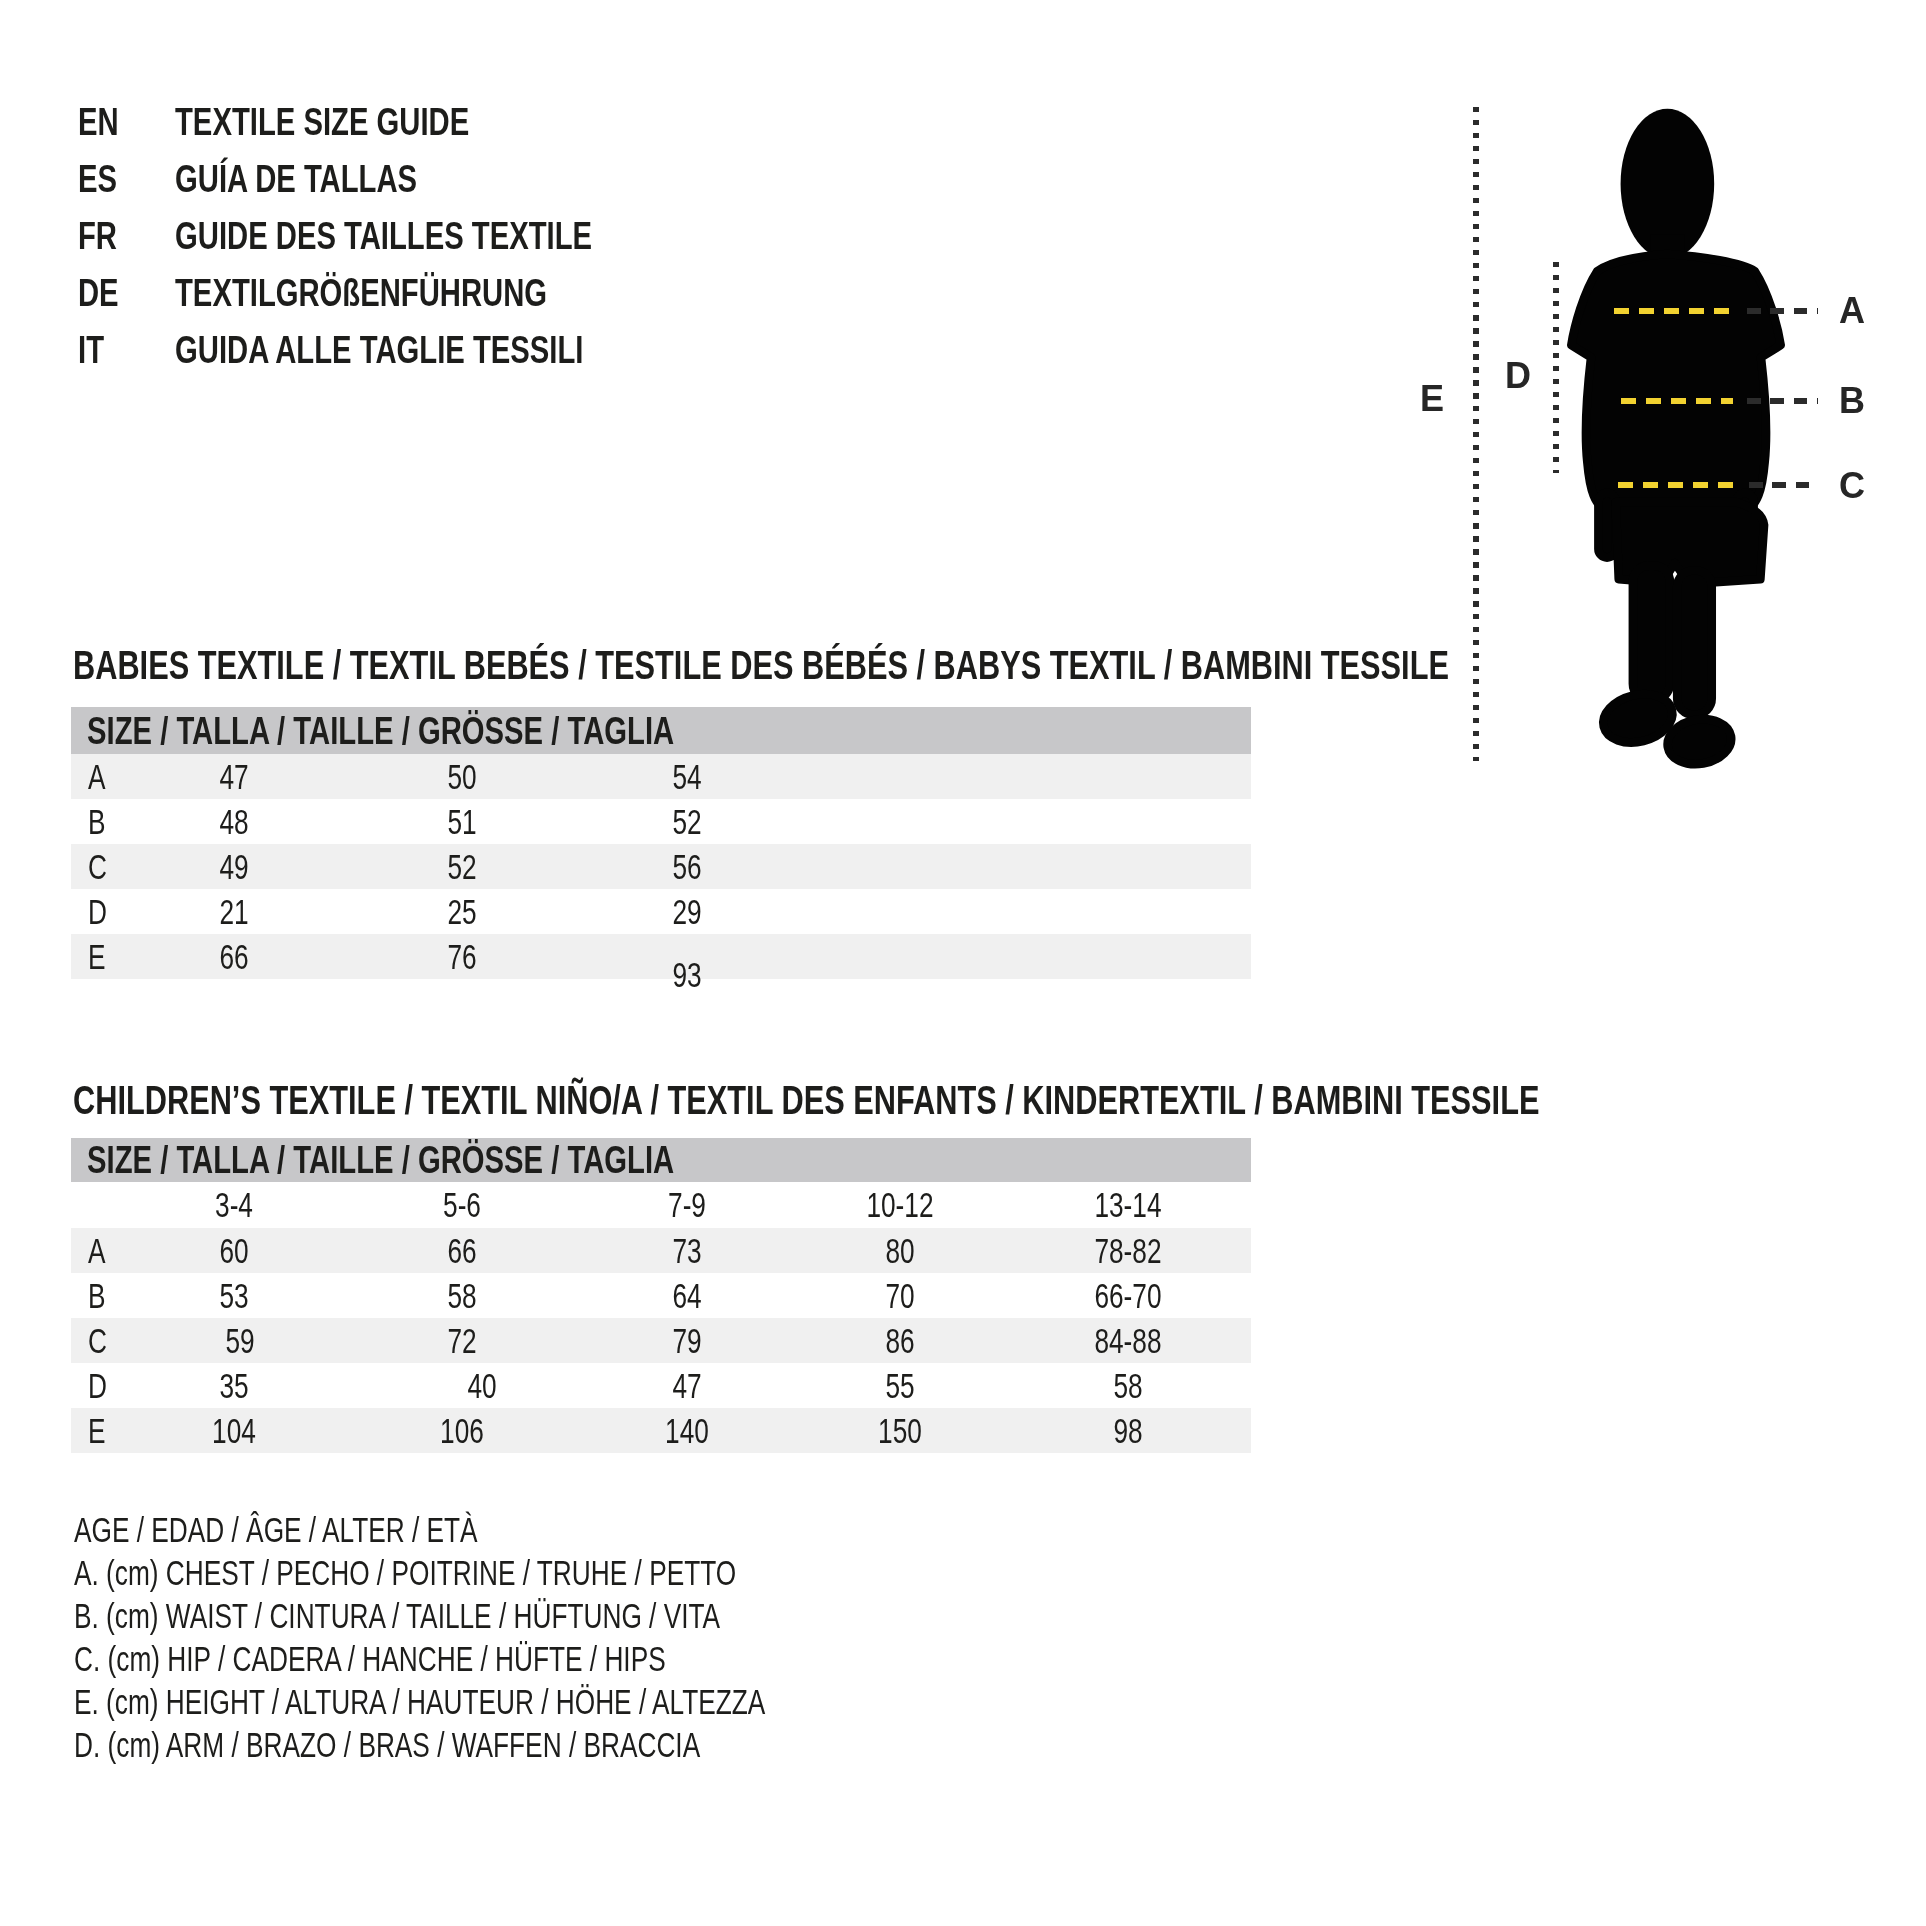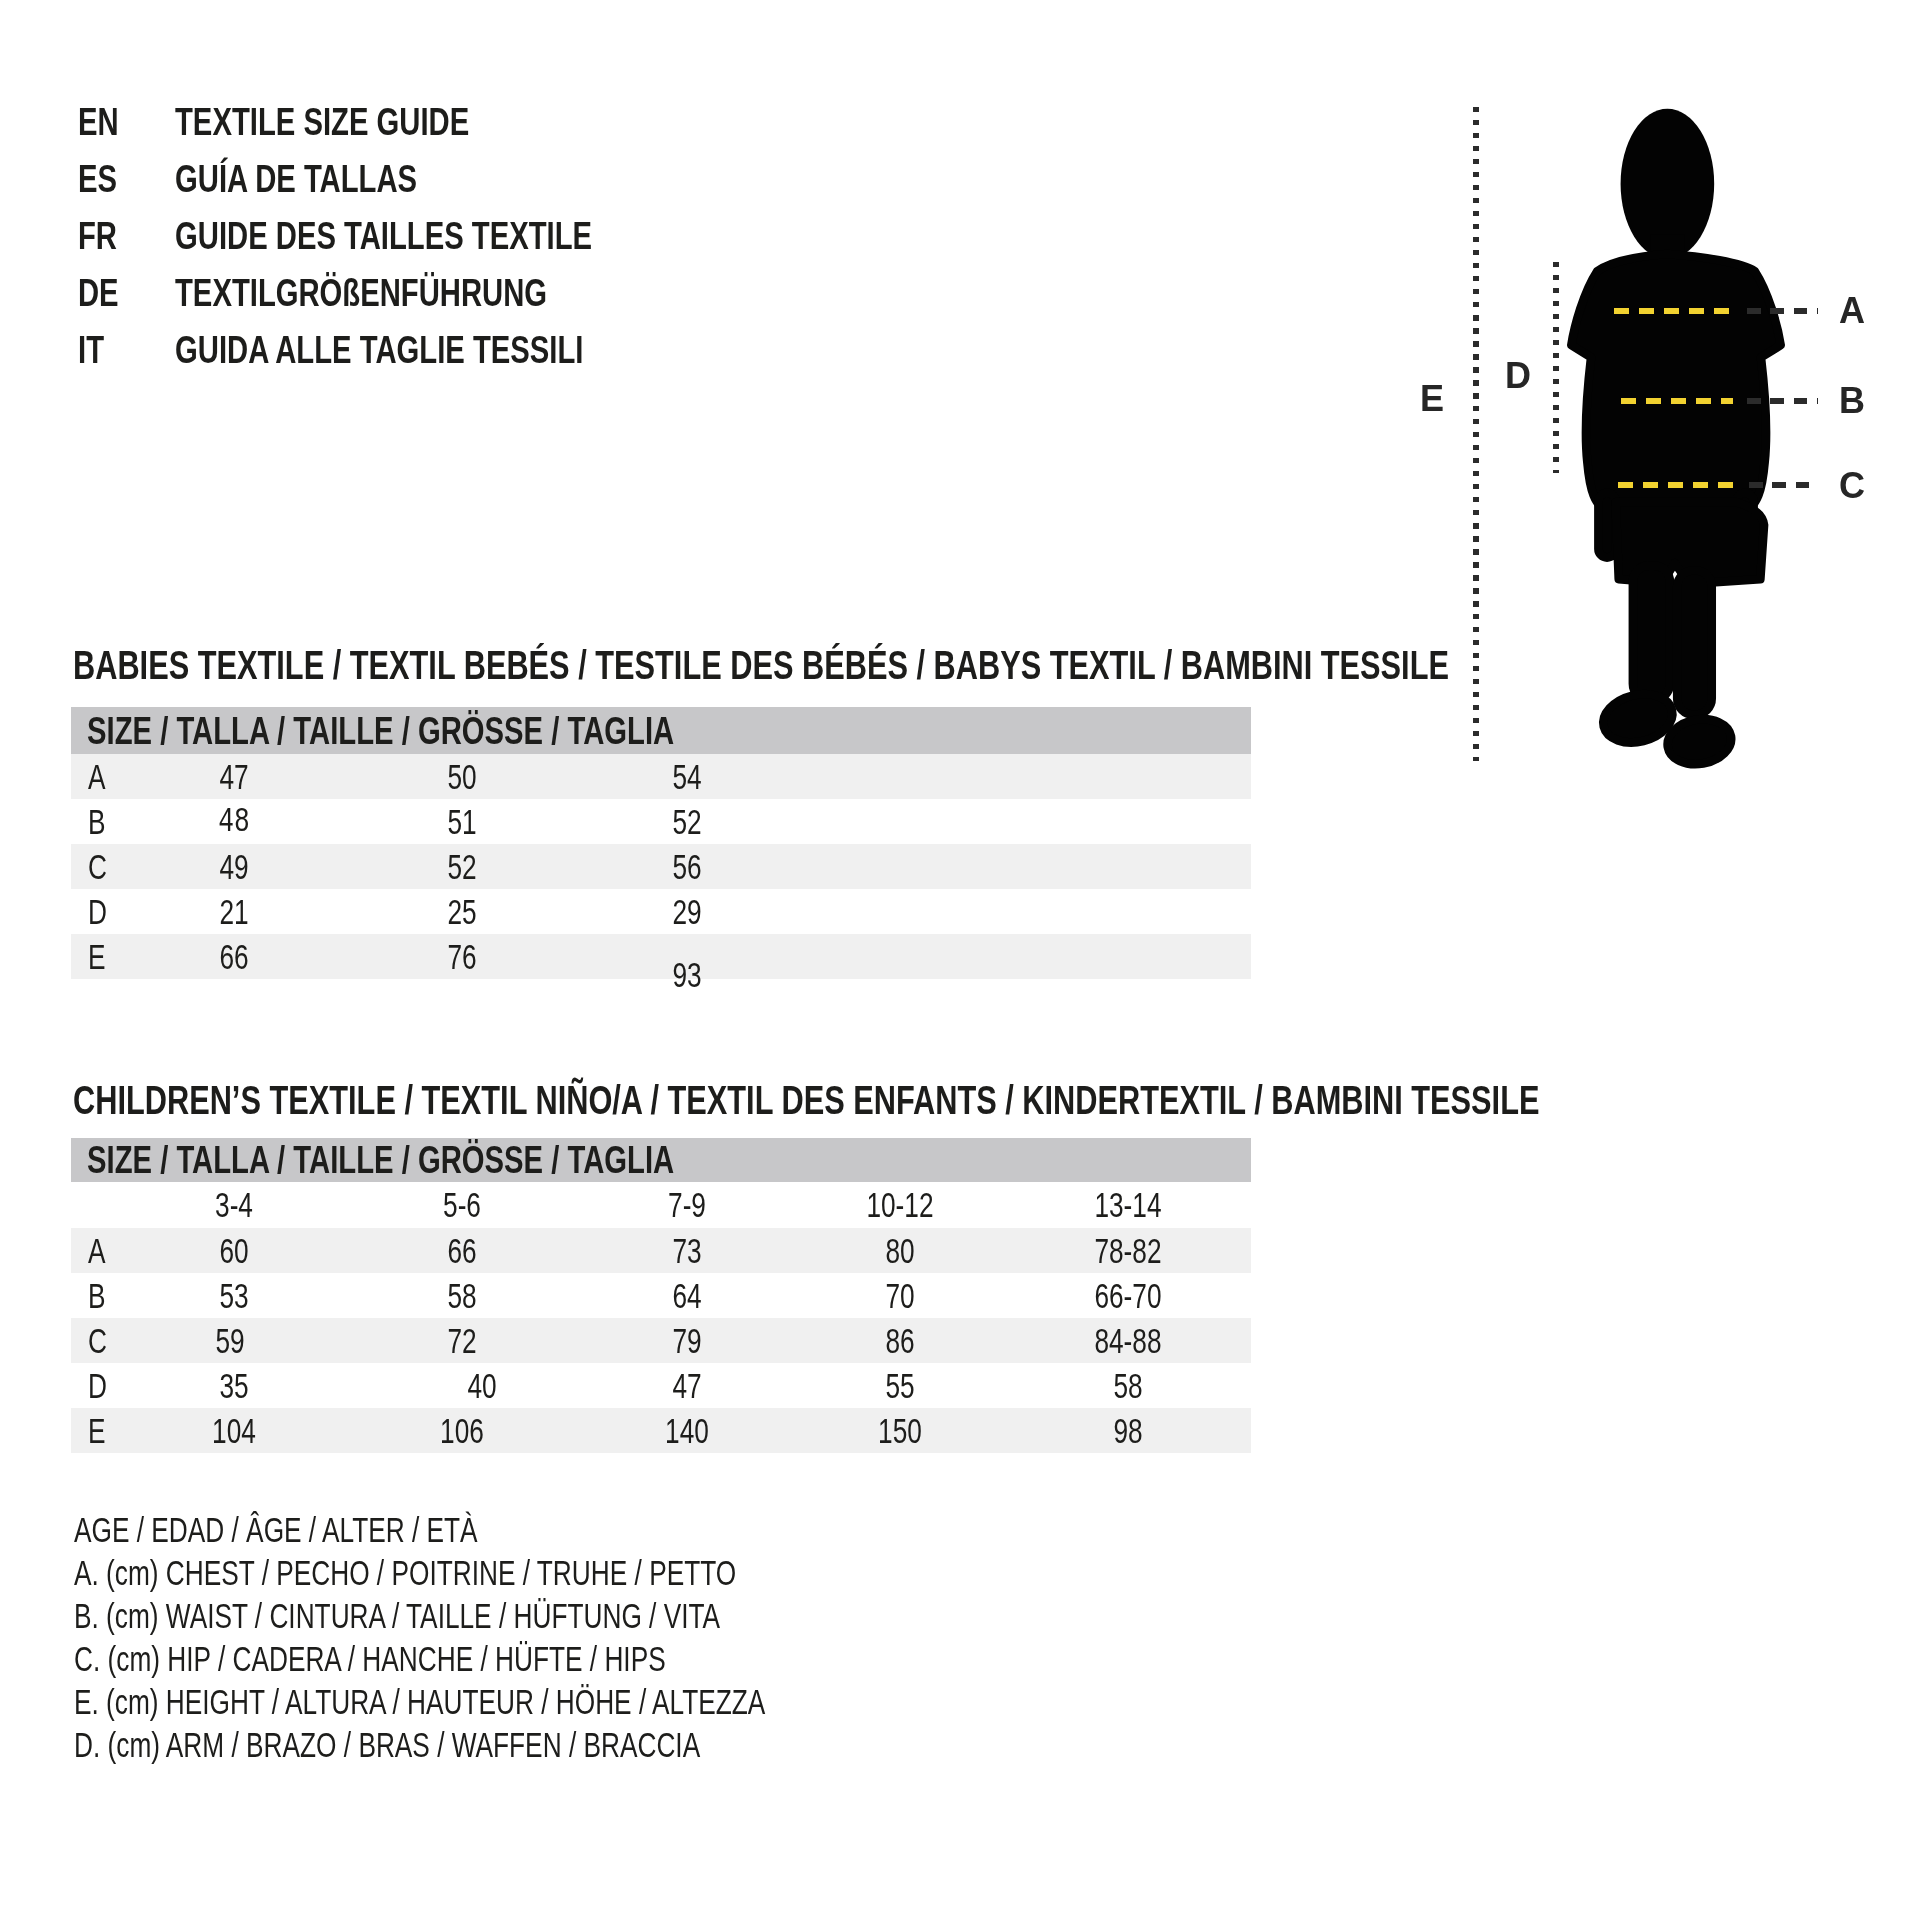--- a/index.html
+++ b/index.html
@@ -123,21 +123,21 @@
       <span class="cond">SIZE / TALLA / TAILLE / GRÖSSE / TAGLIA</span>
     </div>
     <div class="trow band">
       <span class="rowlabel"><span class="cond">A</span></span>
       <span class="cell" style="left:163px;"><span class="cond c">47</span></span>
       <span class="cell" style="left:391px;"><span class="cond c">50</span></span>
       <span class="cell" style="left:616px;"><span class="cond c">54</span></span>
     </div>
     <div class="trow">
       <span class="rowlabel"><span class="cond">B</span></span>
-      <span class="cell" style="left:163px;font-family:Liberation Mono, monospace;"><span class="cond c">48</span></span>
+      <span class="cell" style="left:163px;"><span class="cond c">48</span></span>
       <span class="cell" style="left:391px;"><span class="cond c">51</span></span>
       <span class="cell" style="left:616px;"><span class="cond c">52</span></span>
     </div>
     <div class="trow band">
       <span class="rowlabel"><span class="cond">C</span></span>
       <span class="cell" style="left:163px;"><span class="cond c">49</span></span>
       <span class="cell" style="left:391px;"><span class="cond c">52</span></span>
       <span class="cell" style="left:616px;"><span class="cond c">56</span></span>
     </div>
     <div class="trow">
@@ -180,21 +180,21 @@
     <div class="trow">
       <span class="rowlabel"><span class="cond">B</span></span>
       <span class="cell" style="left:163px;"><span class="cond c">53</span></span>
       <span class="cell" style="left:391px;"><span class="cond c">58</span></span>
       <span class="cell" style="left:616px;"><span class="cond c">64</span></span>
       <span class="cell" style="left:829px;"><span class="cond c">70</span></span>
       <span class="cell" style="left:1057px;"><span class="cond c">66-70</span></span>
     </div>
     <div class="trow band">
       <span class="rowlabel"><span class="cond">C</span></span>
-      <span class="cell" style="left:159px;"><span class="cond c">59</span></span>
+      <span class="cell" style="left:169px;"><span class="cond c">59</span></span>
       <span class="cell" style="left:391px;"><span class="cond c">72</span></span>
       <span class="cell" style="left:616px;"><span class="cond c">79</span></span>
       <span class="cell" style="left:829px;"><span class="cond c">86</span></span>
       <span class="cell" style="left:1057px;"><span class="cond c">84-88</span></span>
     </div>
     <div class="trow">
       <span class="rowlabel"><span class="cond">D</span></span>
       <span class="cell" style="left:163px;"><span class="cond c">35</span></span>
       <span class="cell" style="left:391px;margin-left:20px;"><span class="cond c">40</span></span>
       <span class="cell" style="left:616px;"><span class="cond c">47</span></span>

